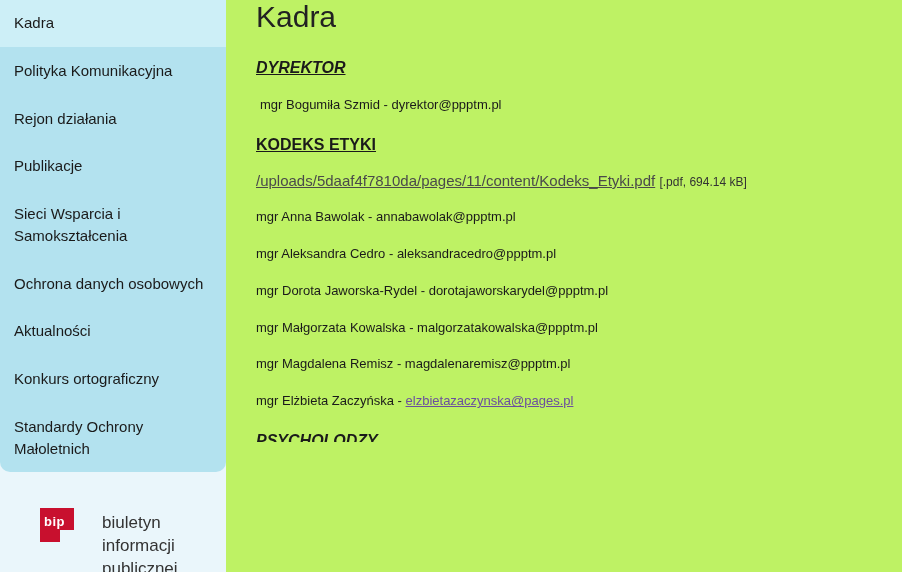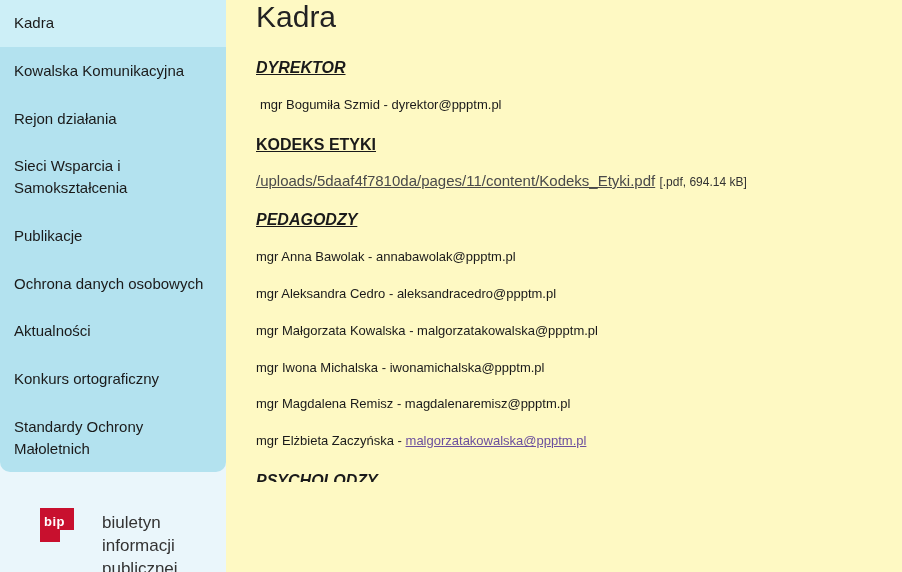--- a/index.html
+++ b/index.html
@@ -11,21 +11,21 @@
     height: 572px;
     background: #eaf6fb;
     font-family: "Liberation Sans", sans-serif;
     overflow: hidden;
   }
   .page {
     position: relative;
     width: 902px;
     height: 572px;
     display: flex;
-    background: #fef9c3;
+    background: #bef264;
   }
 
   
   .sidebar {
     width: 226px;
     flex: 0 0 226px;
     background: #eaf6fb;
     padding: 0;
     box-sizing: border-box;
   }
@@ -162,30 +162,30 @@
 <body>
 
 <div class="page">
 
   <div class="sidebar">
     <ul class="nav">
       <li class="nav-item active first">
         <span>Kadra</span>
       </li>
       <li class="nav-item">
-        <span>Kowalska Komunikacyjna</span>
+        <span>Polityka Komunikacyjna</span>
       </li>
       <li class="nav-item">
         <span>Rejon działania</span>
       </li>
       <li class="nav-item">
+        <span>Publikacje</span>
+      </li>
+      <li class="nav-item">
         <span>Sieci Wsparcia i Samokształcenia</span>
-      </li>
-      <li class="nav-item">
-        <span>Publikacje</span>
       </li>
       <li class="nav-item">
         <span>Ochrona danych osobowych</span>
       </li>
       <li class="nav-item">
         <span>Aktualności</span>
       </li>
       <li class="nav-item">
         <span>Konkurs ortograficzny</span>
       </li>
@@ -212,27 +212,26 @@
 
     <div class="section-head">DYREKTOR</div>
     <div class="line indent"> mgr Bogumiła Szmid - dyrektor@ppptm.pl</div>
 
     <div class="section-head upright">KODEKS ETYKI</div>
     <div class="file-row">
       <a class="file-link" href="#">/uploads/5daaf4f7810da/pages/11/content/Kodeks_Etyki.pdf</a>
       <span class="file-meta">[.pdf, 694.14 kB]</span>
     </div>
 
-    <div class="section-head">PEDAGODZY</div>
 
     <div class="line">mgr Anna Bawolak - annabawolak@ppptm.pl</div>
     <div class="line">mgr Aleksandra Cedro - aleksandracedro@ppptm.pl</div>
+    <div class="line">mgr Dorota Jaworska-Rydel - dorotajaworskarydel@ppptm.pl</div>
     <div class="line">mgr Małgorzata Kowalska - malgorzatakowalska@ppptm.pl</div>
-    <div class="line">mgr Iwona Michalska - iwonamichalska@ppptm.pl</div>
     <div class="line">mgr Magdalena Remisz - magdalenaremisz@ppptm.pl</div>
     <div class="line">
-      <span>mgr Elżbieta Zaczyńska - </span><a class="mail-link" href="#">malgorzatakowalska@ppptm.pl</a>
+      <span>mgr Elżbieta Zaczyńska - </span><a class="mail-link" href="#">elzbietazaczynska@pages.pl</a>
     </div>
 
     <div class="cut-off">PSYCHOLODZY</div>
   </div>
 
 </div>
 
 </body></html>

